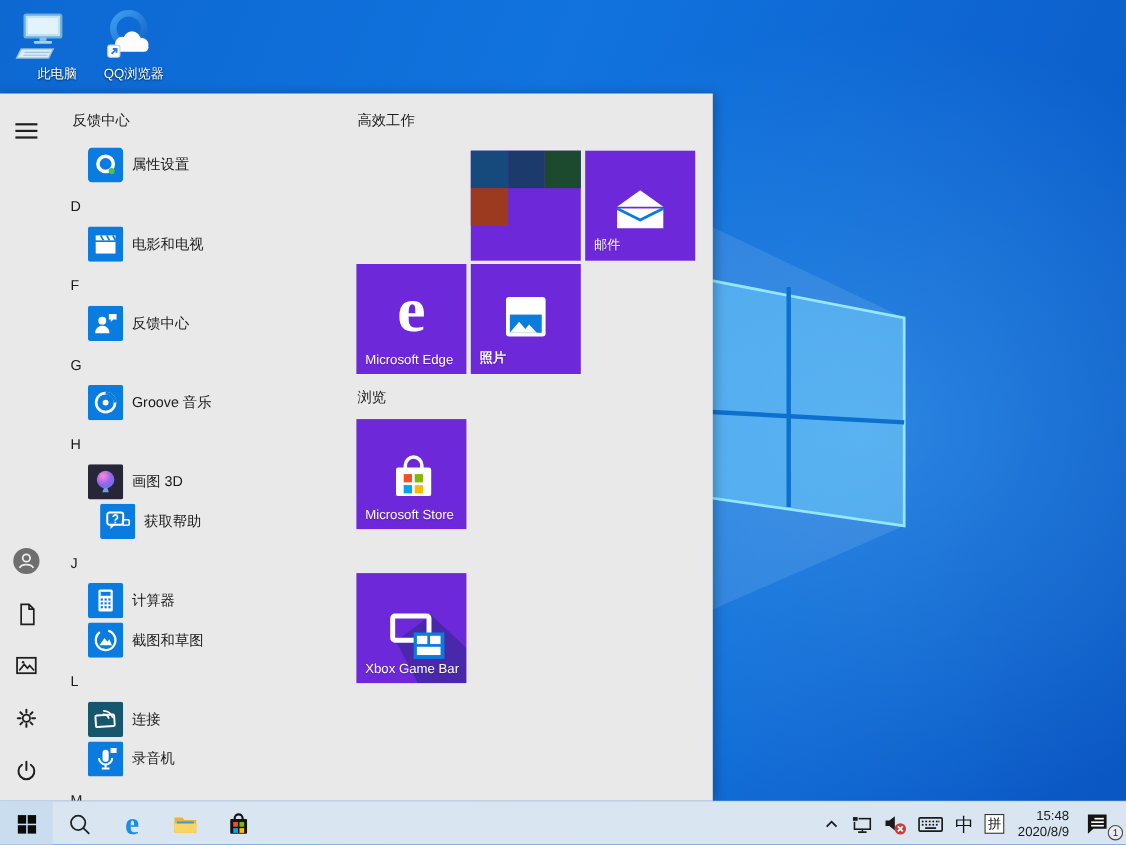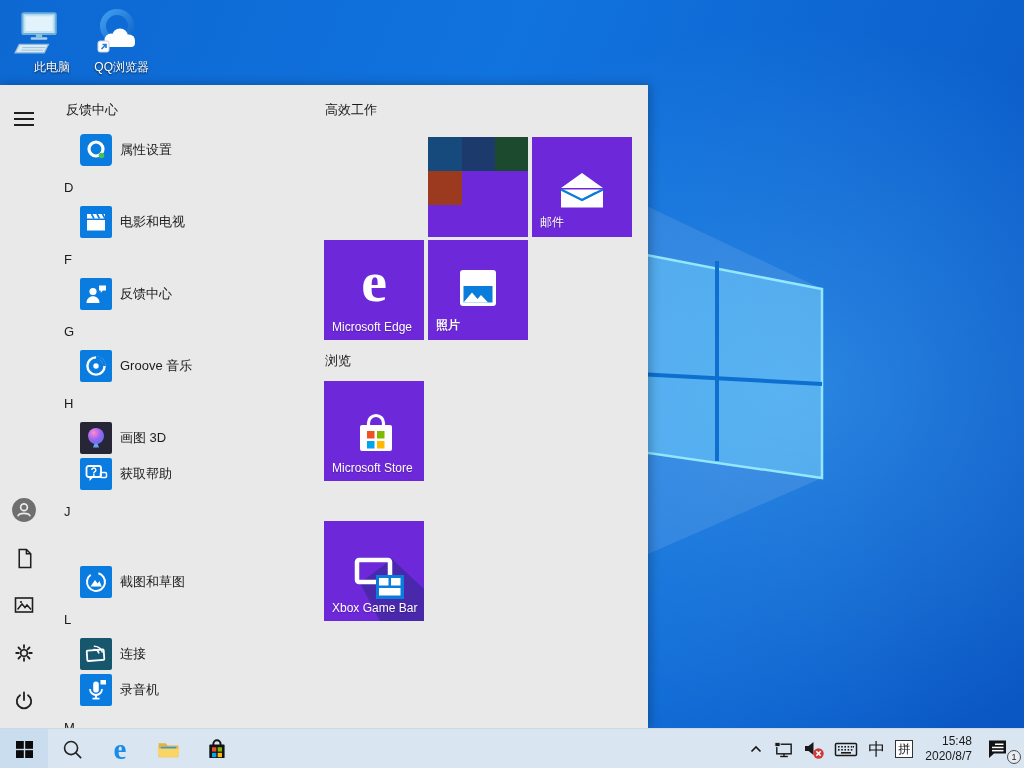--- a/index.html
+++ b/index.html
@@ -217,34 +217,53 @@
               <stop offset="1" stop-color="#3f7df0"></stop>
           </radialGradient>
         </defs>
         <rect width="32" height="32" rx="2" fill="#262637"></rect>
         <circle cx="16" cy="14" r="8" fill="url(#p3g)"></circle>
         <polygon points="14.5,21.5 17.5,21.5 19,25.5 13,25.5" fill="#6aa0f0"></polygon>
       </svg>
       <span class="app-label">画图 3D</span>
     </div>
 
-    <div class="app-row" style="top:373px;">
+    <div class="app-row" style="top:373px;margin-left:11px;">
       <svg class="app-ic" viewBox="0 0 32 32">
         <rect width="32" height="32" rx="2" fill="#0a7ce0"></rect>
         <rect x="6.5" y="8" width="14.5" height="11" rx="2" fill="none" stroke="#fff" stroke-width="1.8"></rect>
         <polygon points="9.5,19 9.5,23 13.5,19" fill="#fff"></polygon>
         <path d="M11.8 12 a2 2 0 1 1 2.8 1.9 c-.8 .4-.8 .9-.8 1.5" fill="none" stroke="#fff" stroke-width="1.5"></path>
         <circle cx="13.8" cy="17" r="0.9" fill="#fff"></circle>
         <rect x="20.5" y="14.5" width="6" height="5" rx="1.2" fill="none" stroke="#fff" stroke-width="1.5"></rect>
       </svg>
       <span class="app-label">获取帮助</span>
     </div>
 
     <div class="letter" style="top:409px;">J</div>
 
+    <div class="app-row" style="top:445px;">
+      <svg class="app-ic" viewBox="0 0 32 32">
+        <rect width="32" height="32" rx="2" fill="#0a7ce0"></rect>
+        <rect x="9.5" y="6" width="13" height="20" rx="1.5" fill="#fff"></rect>
+        <rect x="11.5" y="8" width="9" height="3.6" fill="#0a7ce0"></rect>
+        <g fill="#0a7ce0">
+          <rect x="11.5" y="14" width="2" height="2"></rect>
+            <rect x="15" y="14" width="2" height="2"></rect>
+            <rect x="18.5" y="14" width="2" height="2"></rect>
+          <rect x="11.5" y="17.5" width="2" height="2"></rect>
+            <rect x="15" y="17.5" width="2" height="2"></rect>
+            <rect x="18.5" y="17.5" width="2" height="2"></rect>
+          <rect x="11.5" y="21" width="2" height="2"></rect>
+            <rect x="15" y="21" width="2" height="2"></rect>
+            <rect x="18.5" y="21" width="2" height="2"></rect>
+        </g>
+      </svg>
+      <span class="app-label">计算器</span>
+    </div>
 
     <div class="app-row" style="top:481px;">
       <svg class="app-ic" viewBox="0 0 32 32">
         <rect width="32" height="32" rx="2" fill="#0a7ce0"></rect>
         <circle cx="16" cy="16" r="9" fill="none" stroke="#fff" stroke-width="2" stroke-dasharray="42 8" transform="rotate(-35 16 16)"></circle>
         <path d="M10.5 20.5 l4.5-6.5 2.6 3.4 1.8-2.3 2.4 5.4 z" fill="#fff"></path>
       </svg>
       <span class="app-label">截图和草图</span>
     </div>
 
@@ -409,21 +428,21 @@
               <rect x="17.8" y="12" width="1.6" height="1.6"></rect>
             <rect x="8" y="15" width="10" height="1.6"></rect>
           </g>
         </svg>
       </div>
       <div class="tray-btn ime-zh">中</div>
       <div class="ime-pin">拼</div>
       <div class="tray-btn clock">
         <div>
           <div>15:48</div>
-          <div>2020/8/7</div>
+          <div>2020/8/9</div>
         </div>
       </div>
       <div class="tray-btn notif">
         <svg width="26" height="26" viewBox="0 0 26 26" style="margin-right:10px">
           <path d="M5 4.5 h17 v13 h-12 l-5 4.5 z" fill="#141414"></path>
           <g fill="#fff">
             <rect x="11" y="7.5" width="8.5" height="1.5"></rect>
             <rect x="8" y="10.7" width="11.5" height="1.5"></rect>
             <rect x="8" y="13.9" width="11.5" height="1.5"></rect>
           </g>

